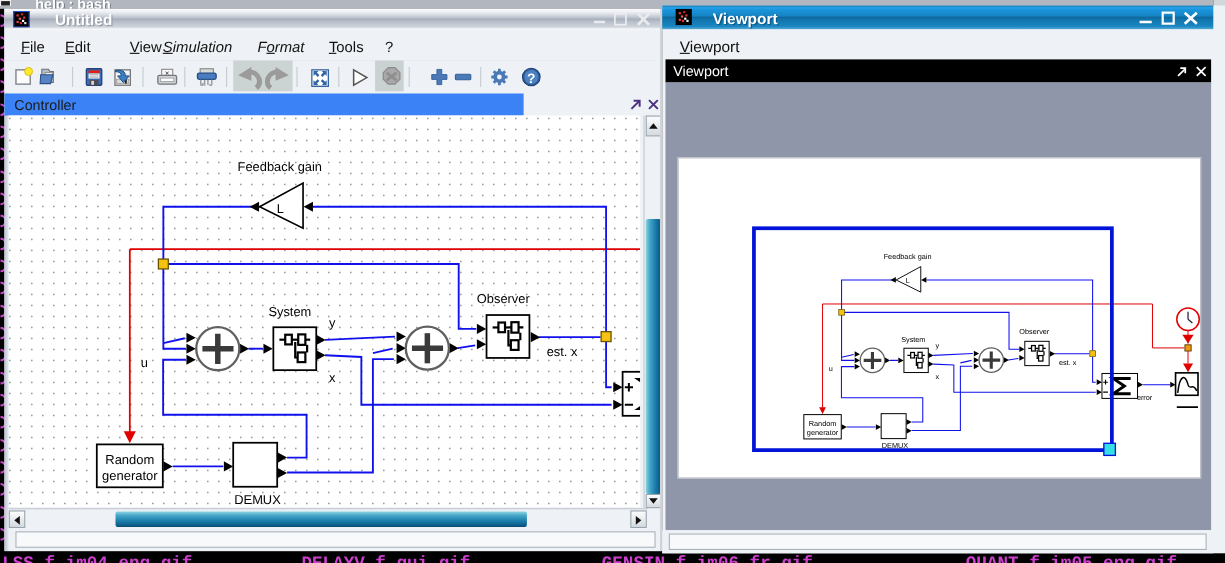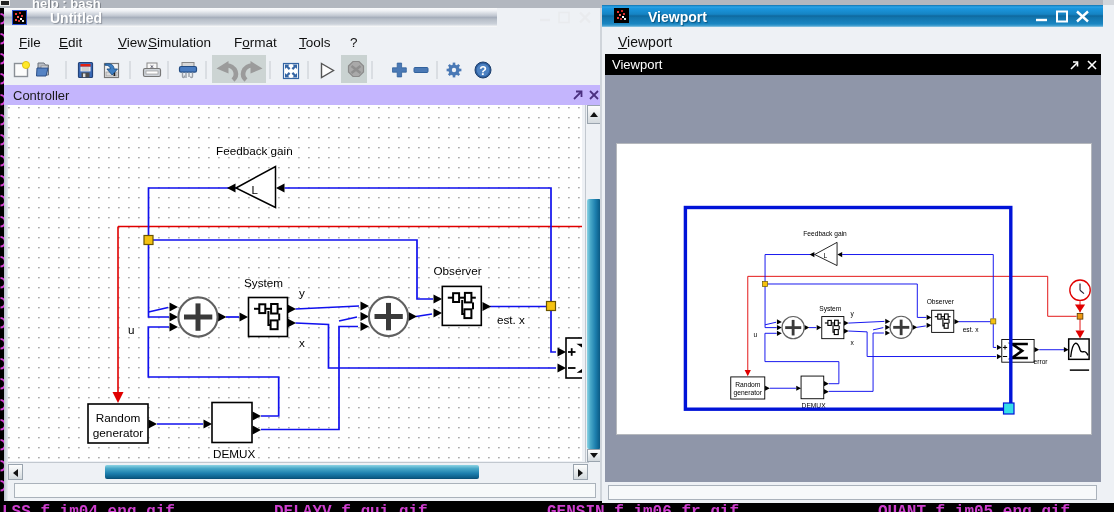--- a/index.html
+++ b/index.html
@@ -50,21 +50,21 @@
   <span class="abs" style="left:2px;top:0;">LSS_f_im04_eng.gif</span>
   <span class="abs" style="left:274px;top:0;">DELAYV_f_gui.gif</span>
   <span class="abs" style="left:547px;top:0;">GENSIN_f_im06_fr.gif</span>
   <span class="abs" style="left:878px;top:0;">QUANT_f_im05_eng.gif</span>
 </div>
 
 <div class="abs" id="w1" style="left:4px;top:8px;width:597px;height:493px;background:#eef1f5;">
 
   <div class="abs" style="left:0;top:0;width:4px;height:493px;background:linear-gradient(90deg,#b9c2cc,#e8ecf0);"></div>
 
-  <div class="abs" style="left:0;top:0;width:493px;height:19px;
+  <div class="abs" style="left:0;top:0;width:597px;height:19px;
        background:linear-gradient(180deg,#fafbfc 0%,#eef0f4 15%,#c2c8d2 40%,#a7afbc 50%,#b9c0ca 62%,#ccd2da 85%,#fefefe 100%);">
     <svg class="abs" style="left:8px;top:2px;" width="15" height="15" viewBox="0 0 15 15">
       <rect x="0" y="0" width="15" height="15" fill="#000"></rect>
       <rect x="0.5" y="0.5" width="14" height="14" fill="none" stroke="#2a4fd0" stroke-width="1"></rect>
       <rect x="3" y="3" width="2" height="2" fill="#e33"></rect>
         <rect x="7" y="2" width="2" height="2" fill="#c22"></rect>
       <rect x="5" y="6" width="2" height="2" fill="#f55"></rect>
         <rect x="9" y="5" width="2" height="2" fill="#d33"></rect>
       <rect x="3" y="9" width="2" height="2" fill="#e44"></rect>
         <rect x="8" y="8" width="2" height="2" fill="#fff"></rect>
@@ -79,22 +79,22 @@
         <line x1="46" y1="1.5" x2="56" y2="11.5"></line>
           <line x1="56" y1="1.5" x2="46" y2="11.5"></line>
       </g>
     </svg>
   </div>
 
   <div class="abs" style="left:0px;top:19px;width:597px;height:28px;background:#eef1f5;font-size:13.5px;color:#111;">
     <span class="abs" style="left:15px;top:8px;"><u>F</u>ile</span>
     <span class="abs" style="left:55px;top:8px;text-align:right;"><u>E</u>dit</span>
     <span class="abs" style="left:98px;top:8px;margin-left:16px;"><u>V</u>iew</span>
-    <span class="abs" style="left:144px;top:8px;"><u>S</u>imulation</span>
-    <span class="abs" style="left:230px;top:8px;">F<u>o</u>rmat</span>
+    <span class="abs" style="left:144px;top:8px;font-style:italic;"><u>S</u>imulation</span>
+    <span class="abs" style="left:230px;top:8px;font-style:italic;">F<u>o</u>rmat</span>
     <span class="abs" style="left:295px;top:8px;"><u>T</u>ools</span>
     <span class="abs" style="left:346px;top:8px;">?</span>
     <div class="abs" style="left:0;top:27.5px;width:593px;height:1px;background:#d8dce2;"></div>
   </div>
 
   <div class="abs" style="left:0px;top:47px;width:597px;height:30px;background:#eef1f5;">
     <div class="abs" style="left:208px;top:0px;width:54px;height:28px;background:#ccd4d3;"></div>
     <div class="abs" style="left:337px;top:0px;width:26px;height:28px;background:#c9d2d1;"></div>
     <svg class="abs" style="left:0;top:0;" width="593" height="30" viewBox="0 0 593 30">
       <g stroke="#c5cad0" stroke-width="1">
@@ -181,21 +181,21 @@
         </g>
         <circle cx="450" cy="15" r="2.2" fill="#eef1f5"></circle>
       </g>
 
       <circle cx="479" cy="15" r="8" fill="#2e5f9e" stroke="#1d3f6d" stroke-width="1"></circle>
       <circle cx="479" cy="15" r="6.3" fill="#4d82c2"></circle>
       <text x="479" y="20" font-size="12.5" font-weight="bold" fill="#fff" text-anchor="middle" font-family="Liberation Sans">?</text>
     </svg>
   </div>
 
-  <div class="abs" style="left:0px;top:77px;width:597px;height:20px;background:#c4b5fd;font-size:13px;color:#1a1a1a;">
+  <div class="abs" style="left:0px;top:77px;width:472px;height:20px;background:#3b82f6;font-size:13px;color:#1a1a1a;">
     <span class="abs" style="left:9px;top:3px;">Controller</span>
     <svg class="abs" style="left:565px;top:3px;" width="32" height="14" viewBox="0 0 32 14">
       <g stroke="#4b3080" stroke-width="1.8" fill="none">
         <path d="M5,11 L12,4"></path>
           <path d="M7,3.5 h5.5 v5.5" fill="none"></path>
         <line x1="21" y1="3" x2="29" y2="11"></line>
           <line x1="29" y1="3" x2="21" y2="11"></line>
       </g>
     </svg>
   </div>

